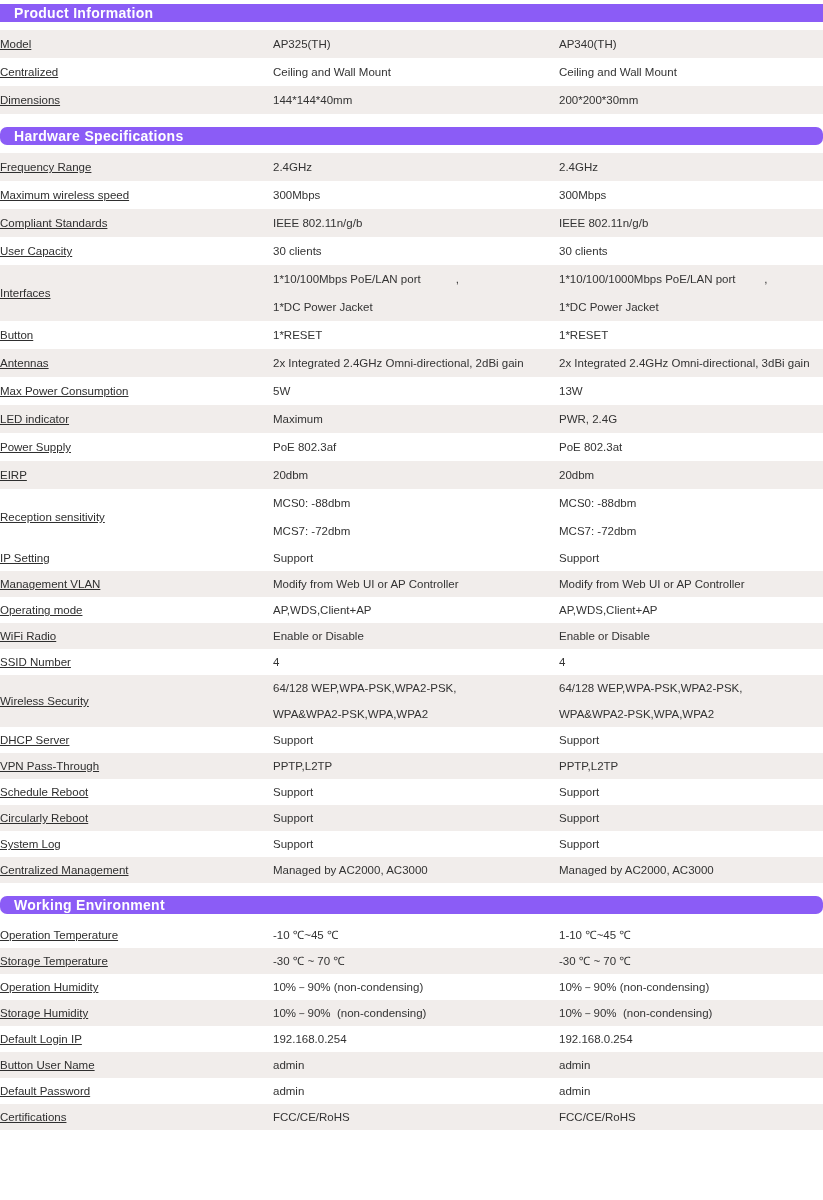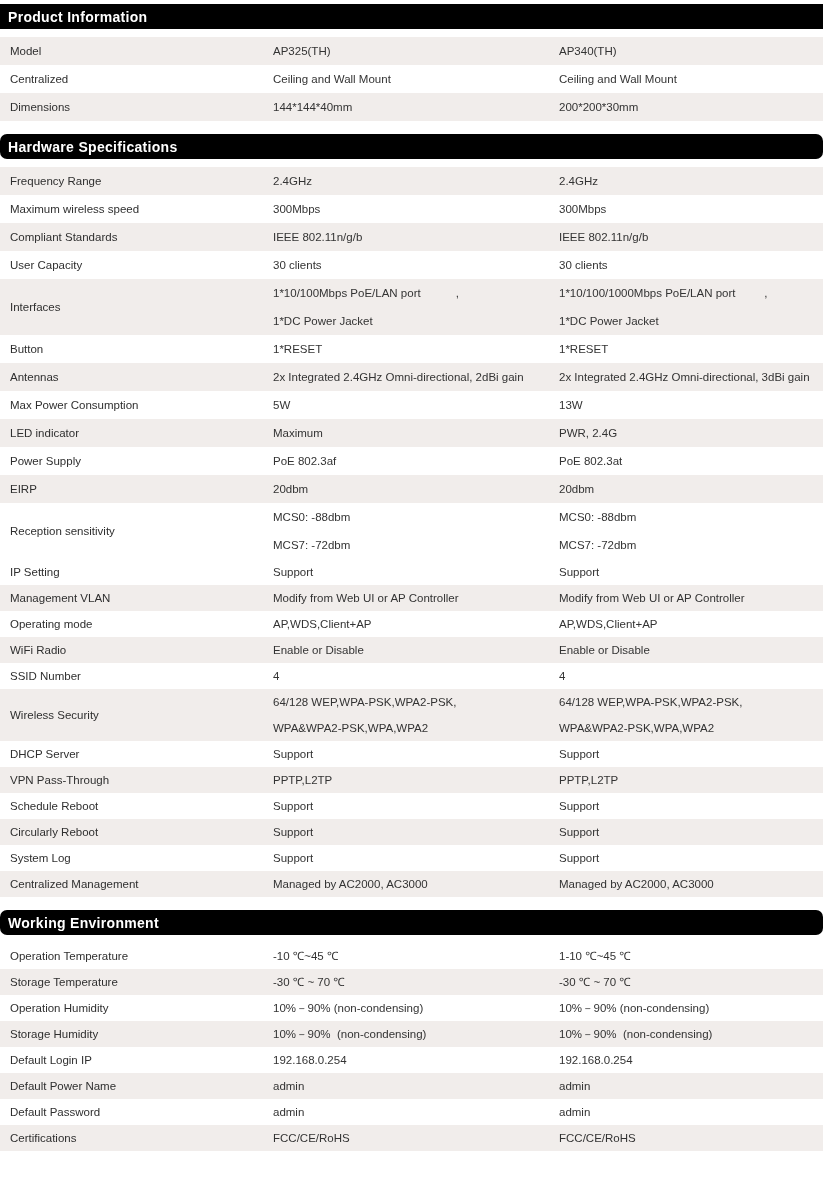--- a/index.html
+++ b/index.html
@@ -9,25 +9,25 @@
     width: 823px;
     height: 1200px;
     overflow: hidden;
     font-family: "Liberation Sans", sans-serif;
   }
   #app {
     padding-top: 4px;
     width: 823px;
   }
   .section-bar {
-    background: #000000;
-    height: 25px;
+    background: #8b5cf6;
+    height: 18px;
     display: flex;
     align-items: center;
-    padding-left: 8px;
+    padding-left: 14px;
     box-sizing: border-box;
   }
   .section-bar + .rows { margin-top: 8px; }
   .rows + .section-bar { margin-top: 13px; border-radius: 7px; }
   .section-title {
     color: #ffffff;
     font-size: 14px;
     font-weight: 600;
     letter-spacing: 0.3px;
   }
@@ -38,24 +38,24 @@
     display: grid;
     grid-template-columns: 273px 286px 1fr;
     width: 823px;
   }
   .row.shaded { background: #F1EDEB; }
   .cell {
     font-size: 11.5px;
     color: #333333;
   }
   .cell.label {
-    padding-left: 10px;
     display: flex;
     align-items: center;
     color: #2f2f2f;
+    text-decoration: underline;
   }
   .cell.value {
     display: flex;
     flex-direction: column;
     justify-content: center;
   }
   .line {
     height: var(--rh);
     line-height: var(--rh);
     white-space: nowrap;
@@ -369,21 +369,21 @@
       <div class="row">
         <div class="cell label">Default Login IP</div>
         <div class="cell value">
           <div class="line">192.168.0.254</div>
         </div>
         <div class="cell value">
           <div class="line">192.168.0.254</div>
         </div>
       </div>
       <div class="row shaded">
-        <div class="cell label">Default Power Name</div>
+        <div class="cell label">Button User Name</div>
         <div class="cell value">
           <div class="line">admin</div>
         </div>
         <div class="cell value">
           <div class="line">admin</div>
         </div>
       </div>
       <div class="row">
         <div class="cell label">Default Password</div>
         <div class="cell value">

